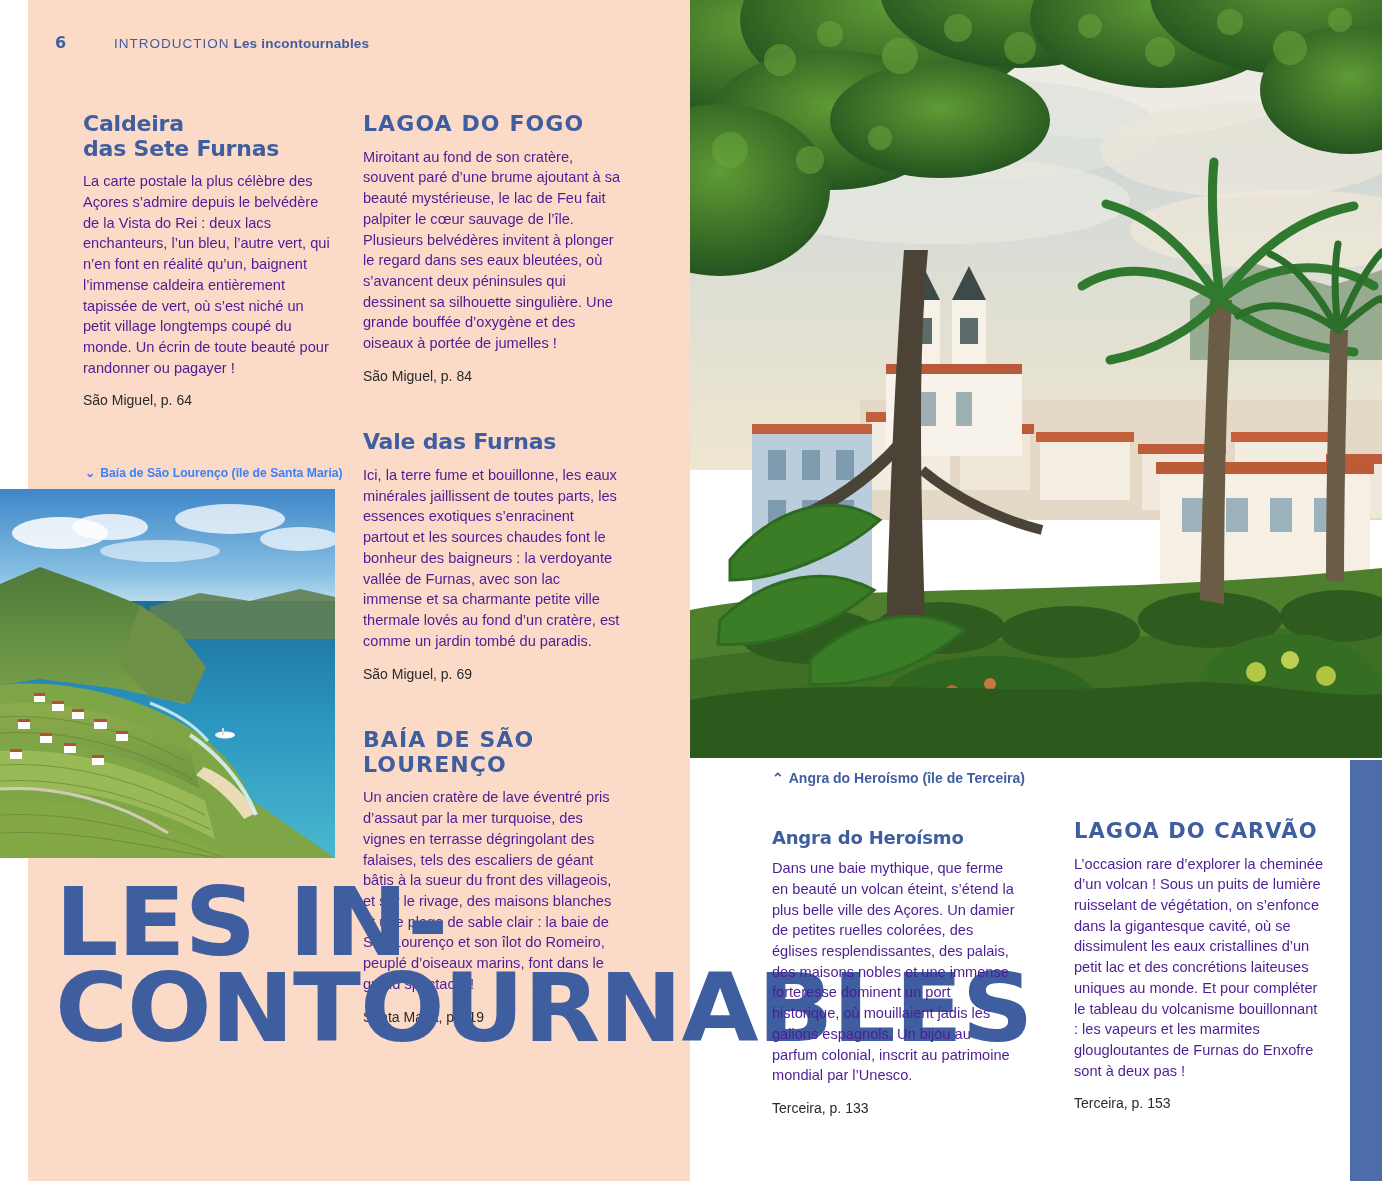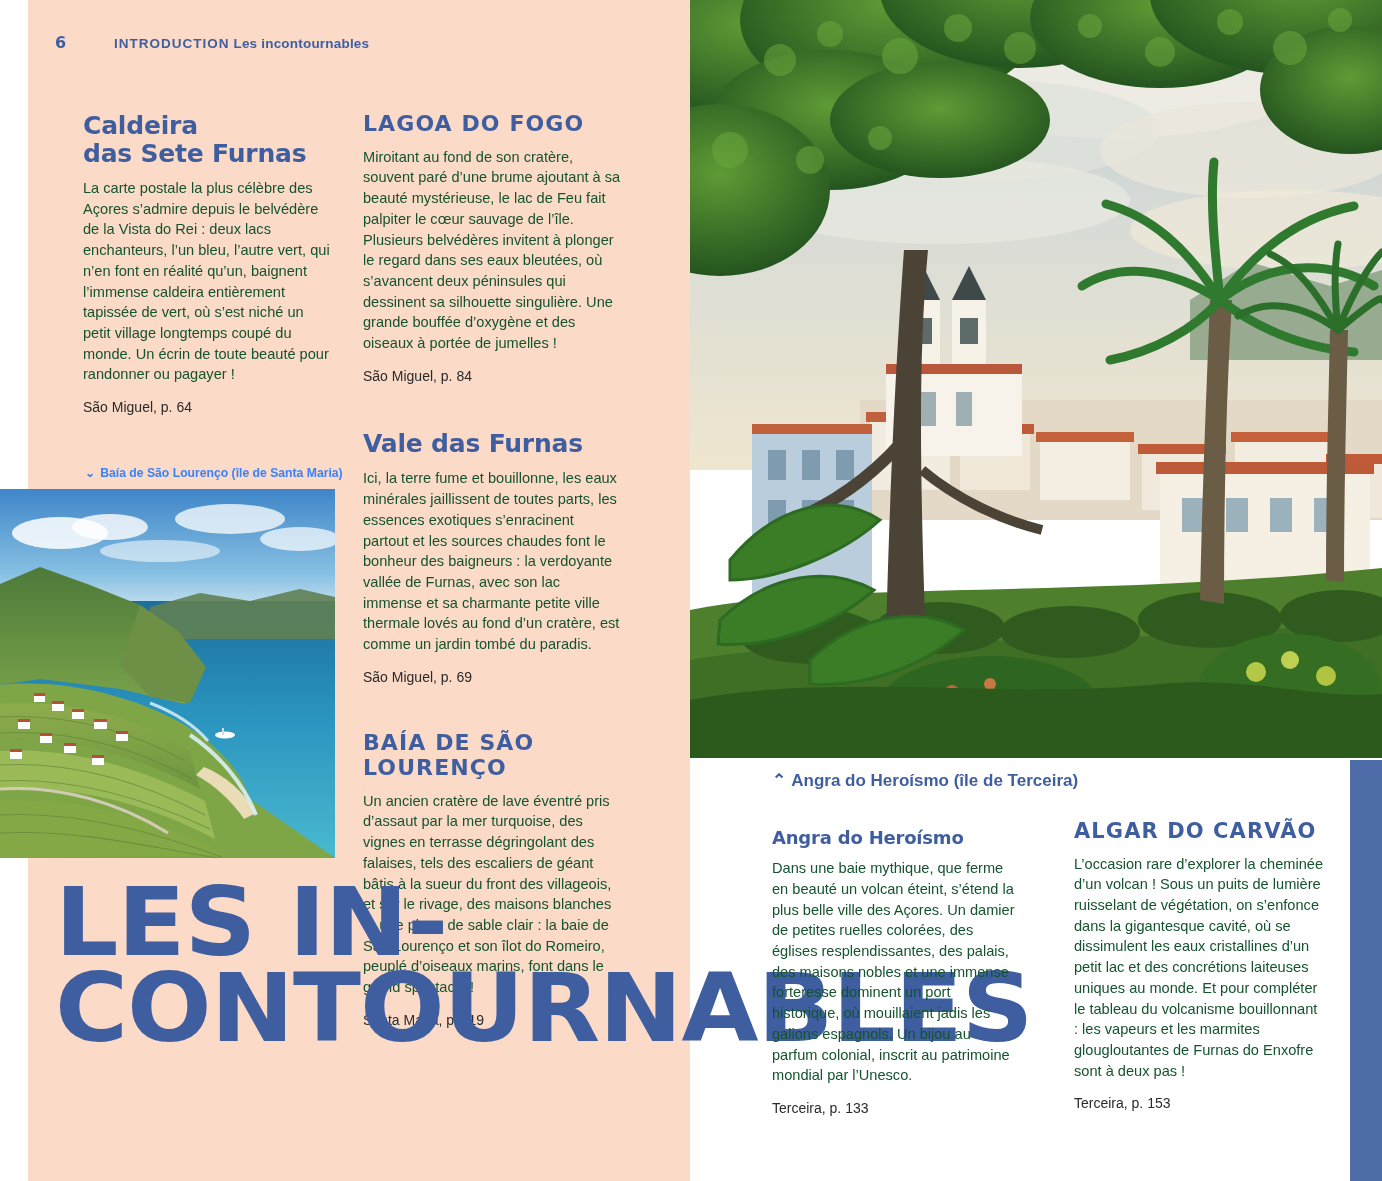--- a/index.html
+++ b/index.html
@@ -59,44 +59,44 @@
     letter-spacing: 0.5px;
     font-family: "DejaVu Sans", sans-serif;
   }
   .running-head {
     position: absolute;
     left: 114px; top: 36px;
     font-size: 13.5px;
     color: #3f5ea0;
     letter-spacing: 0.2px;
   }
-  .running-head b { font-weight: bold; letter-spacing: 1px; }
+  .running-head b { font-weight: normal; letter-spacing: 1px; }
   .running-head span { font-weight: bold; margin-top: 34px; }
 
   
   .col { position: absolute; }
   .col-left { left: 83px; top: 112px; width: 252px; }
   .col-mid  { left: 363px; top: 112px; width: 258px; }
 
   h2.entry-title {
     margin: 0 0 10px 0;
     color: #3f5ea0;
-    font-size: 25px;
+    font-size: 22px;
     line-height: 1.12;
     font-weight: bold;
     font-family: "DejaVu Sans", sans-serif;
     letter-spacing: -0.2px;
   }
   h2.entry-title.caps {
     font-size: 22px;
     letter-spacing: 1.1px;
   }
   p.entry-body {
     margin: 0;
-    color: #14532d;
+    color: #4c1d95;
     font-size: 14.6px;
     line-height: 1.42;
   }
   p.entry-ref {
     margin: 13px 0 0 0;
     color: #2a2a2a;
     font-size: 14px;
     line-height: 1.4;
   }
 
@@ -139,21 +139,21 @@
   
   .photo-right {
     position: absolute;
     left: 690px; top: 0;
     width: 692px; height: 758px;
     overflow: hidden;
   }
   .caption-right {
     position: absolute;
     left: 772px; top: 770px;
-    font-size: 17px;
+    font-size: 14px;
     color: #3f5ea0;
     font-weight: bold;
   }
   .caption-right .chev { display:inline-block; margin-right: 5px; }
 
   
   .col-r1 { left: 772px; top: 828px; width: 243px; }
   .col-r2 { left: 1074px; top: 820px; width: 250px; }
 
   .col-r1 h2.entry-title { font-size: 18px; }
@@ -487,21 +487,21 @@
   <div class="col col-r1">
     <div class="entry">
       <h2 class="entry-title">Angra do Heroísmo</h2>
       <p class="entry-body">Dans une baie mythique, que ferme en beauté un volcan éteint, s’étend la plus belle ville des Açores. Un damier de petites ruelles colorées, des églises resplendissantes, des palais, des maisons nobles et une immense forteresse dominent un port historique, où mouillaient jadis les galions espagnols. Un bijou au parfum colonial, inscrit au patrimoine mondial par l’Unesco.</p>
       <p class="entry-ref">Terceira, p. 133</p>
     </div>
   </div>
 
   <div class="col col-r2">
     <div class="entry">
-      <h2 class="entry-title caps">ALGAR DO CARVÃO</h2>
+      <h2 class="entry-title caps">LAGOA DO CARVÃO</h2>
       <p class="entry-body">L’occasion rare d’explorer la cheminée d’un volcan ! Sous un puits de lumière ruisselant de végétation, on s’enfonce dans la gigantesque cavité, où se dissimulent les eaux cristallines d’un petit lac et des concrétions laiteuses uniques au monde. Et pour compléter le tableau du volcanisme bouillonnant : les vapeurs et les marmites glougloutantes de Furnas do Enxofre sont à deux pas !</p>
       <p class="entry-ref">Terceira, p. 153</p>
     </div>
   </div>
 
   <div class="blue-stripe"></div>
 
 </div>
 
 </body></html>

